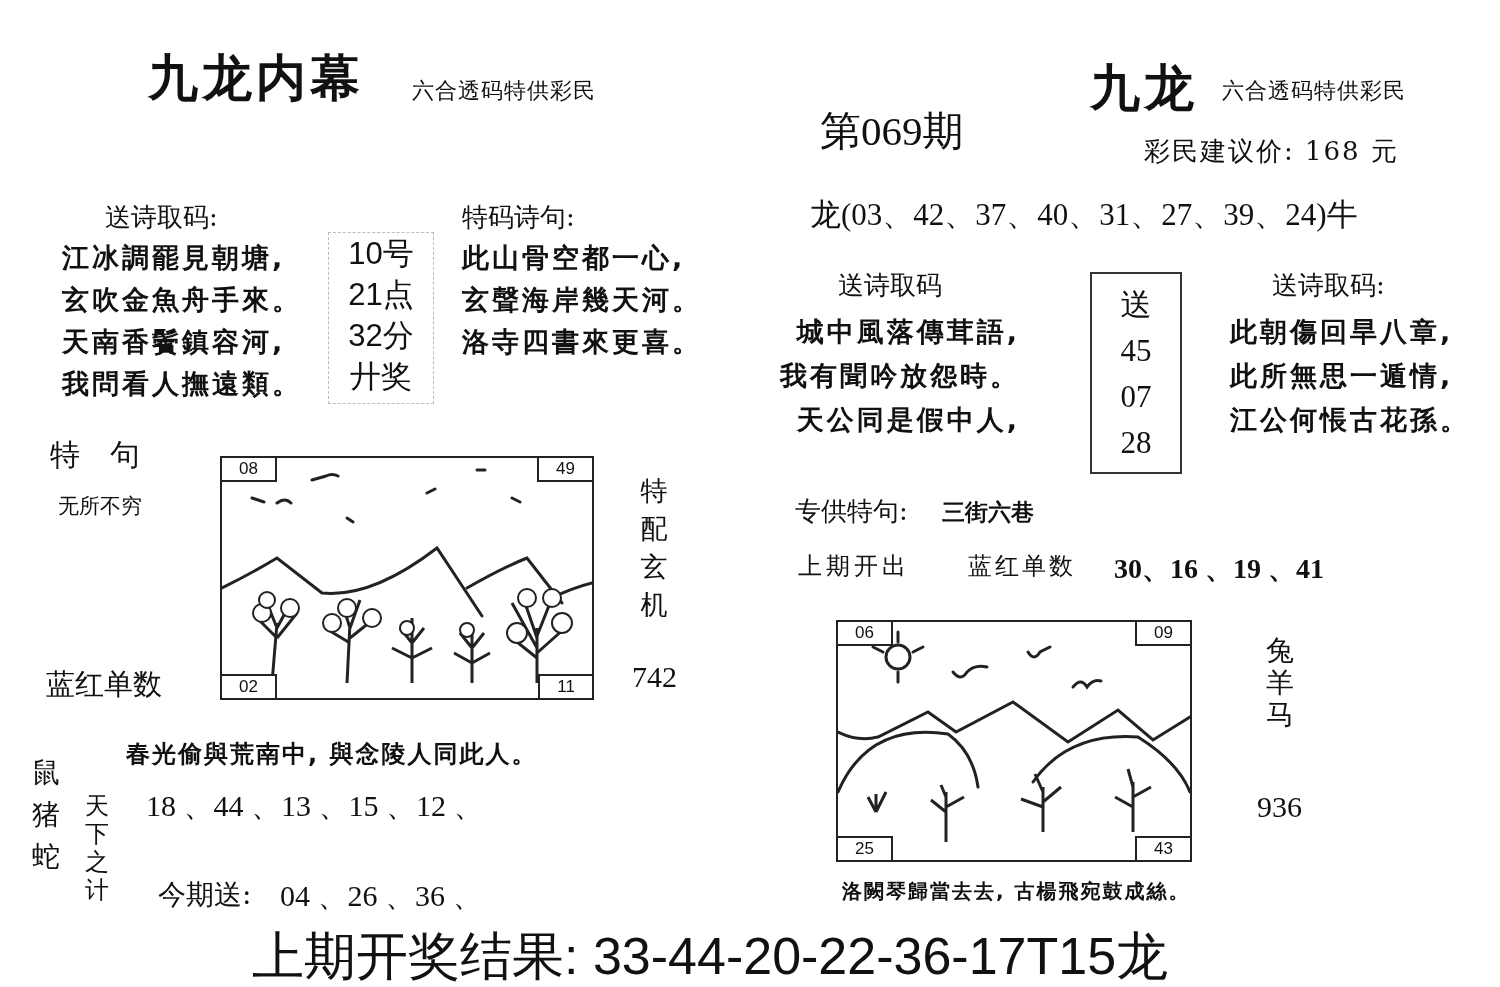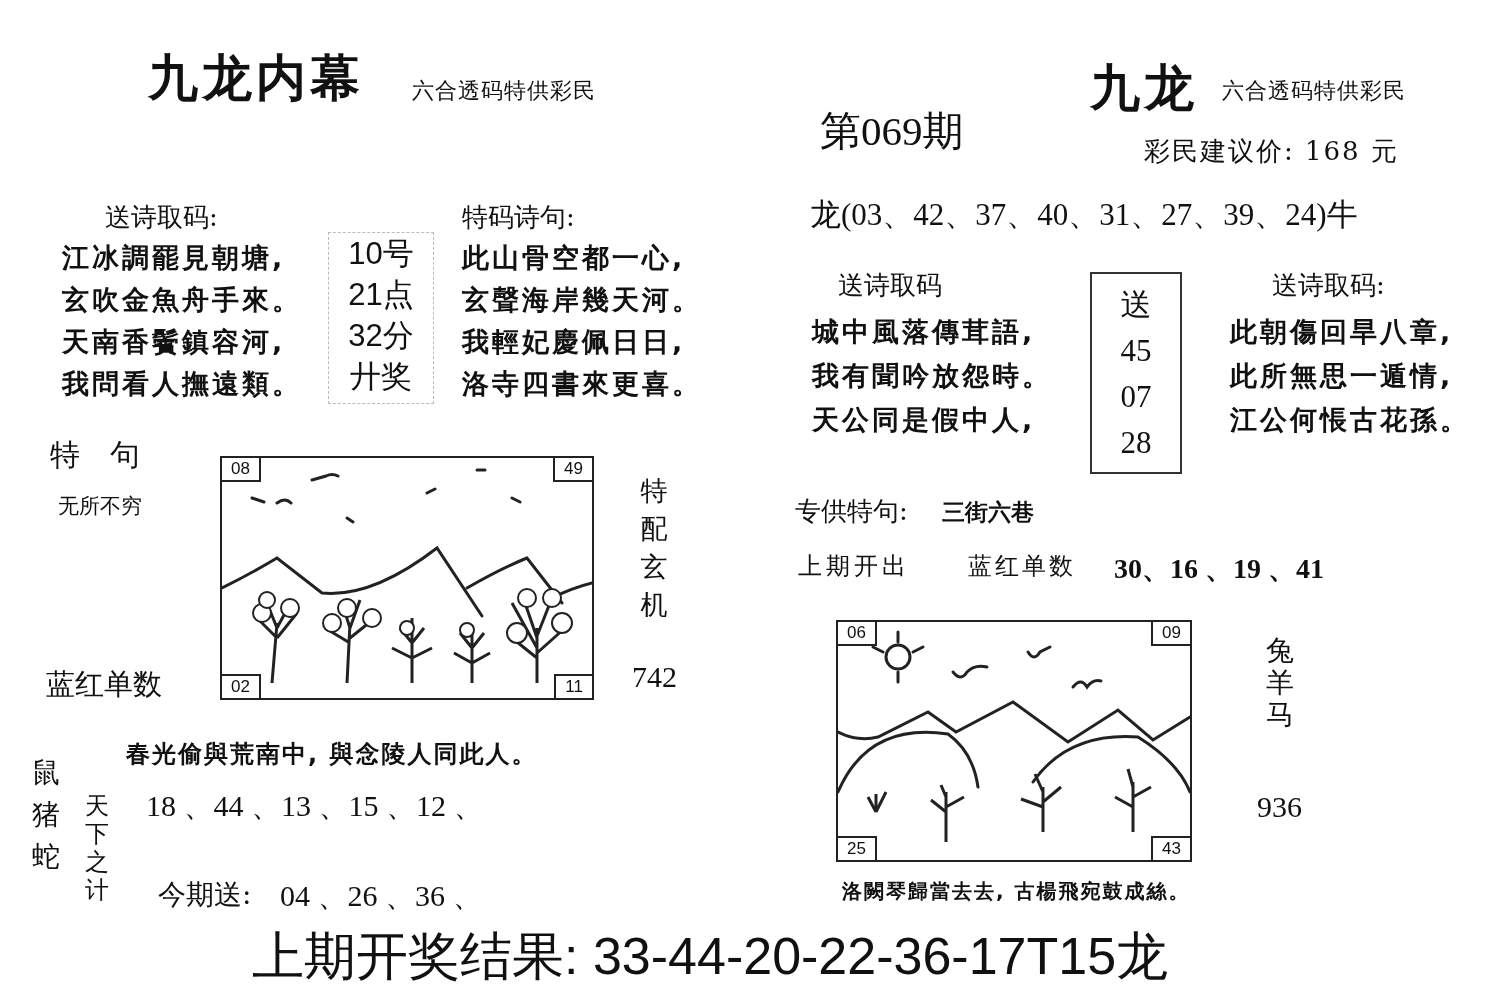--- a/index.html
+++ b/index.html
@@ -6,21 +6,21 @@
   body{width:1500px;height:987px;position:relative;overflow:hidden;color:#111;font-family:"DejaVu Serif","Liberation Serif",serif;}
   .abs{position:absolute;}
   .title-big{font-size:50px;font-weight:bold;letter-spacing:4px;font-family:"DejaVu Serif",serif;}
   .subtitle{font-size:22px;letter-spacing:1px;}
   .label{font-size:26px;}
   .poem{font-size:27px;font-weight:bold;line-height:42px;letter-spacing:3px;font-family:"DejaVu Sans","Liberation Sans",sans-serif;}
   .numbox{border:1px dashed #bbb;text-align:center;font-family:"Liberation Sans",sans-serif;font-size:31px;line-height:41px;}
   .numbox2{border:2px solid #333;text-align:center;font-family:"Liberation Serif",serif;font-size:31px;line-height:46px;}
   .vert{font-size:27px;line-height:38px;text-align:center;}
   .pic{border:2px solid #222;}
-  .corner{position:absolute;font-family:"Liberation Sans",sans-serif;font-size:17px;border:2px solid #222;background:#fff;padding:0 9px;line-height:22px;}
+  .corner{position:absolute;font-family:"Liberation Sans",sans-serif;font-size:17px;border:2px solid #222;background:#fff;padding:0 17px;line-height:22px;}
   .nums{font-family:"Liberation Serif",serif;font-size:30px;}
   .bold{font-weight:bold;}
   .result{font-family:"Liberation Sans","DejaVu Sans",sans-serif;font-size:52px;}
 </style>
 </head>
 <body>
 
 <div class="abs title-big" style="left:148px;top:45px;">九龙内幕</div>
 <div class="abs subtitle" style="left:412px;top:76px;">六合透码特供彩民</div>
 
@@ -36,21 +36,20 @@
   <div>10号</div>
   <div>21点</div>
   <div>32分</div>
   <div>廾奖</div>
 </div>
 
 <div class="abs label" style="left:462px;top:200px;">特码诗句:</div>
 <div class="abs poem" style="left:462px;top:237px;">
   <div>此山骨空都一心,</div>
   <div>玄聲海岸幾天河。</div>
-  <div>我輕妃慶佩日日,</div>
   <div>洛寺四書來更喜。</div>
 </div>
 
 <div class="abs label" style="left:50px;top:435px;font-size:30px;">特　句</div>
 <div class="abs" style="left:58px;top:492px;font-size:21px;">无所不穷</div>
 <div class="abs" style="left:46px;top:665px;font-size:29px;">蓝红单数</div>
 
 <div class="abs pic" style="left:220px;top:456px;width:370px;height:240px;">
   <svg width="370" height="240" viewBox="0 0 370 240">
     <g stroke="#222" stroke-width="3" fill="none" stroke-linecap="round">
@@ -112,21 +111,21 @@
 <div class="abs" style="left:158px;top:876px;font-size:28px;">今期送:</div>
 <div class="abs nums" style="left:280px;top:876px;">04 、26 、36 、</div>
 
 <div class="abs" style="left:820px;top:104px;font-size:41px;font-family:'Liberation Serif',serif;">第069期</div>
 <div class="abs title-big" style="left:1090px;top:55px;">九龙</div>
 <div class="abs subtitle" style="left:1222px;top:76px;">六合透码特供彩民</div>
 <div class="abs" style="left:1144px;top:134px;font-size:26px;letter-spacing:2px;">彩民建议价: 168 元</div>
 <div class="abs nums" style="left:810px;top:194px;font-size:31px;">龙(03、42、37、40、31、27、39、24)牛</div>
 
 <div class="abs label" style="left:838px;top:268px;">送诗取码</div>
-<div class="abs poem" style="left:812px;top:310px;line-height:44px;">
+<div class="abs poem" style="left:780px;top:310px;line-height:44px;text-align:right;">
   <div>城中風落傳茸語,</div>
   <div>我有聞吟放怨時。</div>
   <div>天公同是假中人,</div>
 </div>
 
 <div class="abs numbox2" style="left:1090px;top:272px;width:92px;height:202px;padding-top:8px;box-sizing:border-box;">
   <div>送</div>
   <div>45</div>
   <div>07</div>
   <div>28</div>

